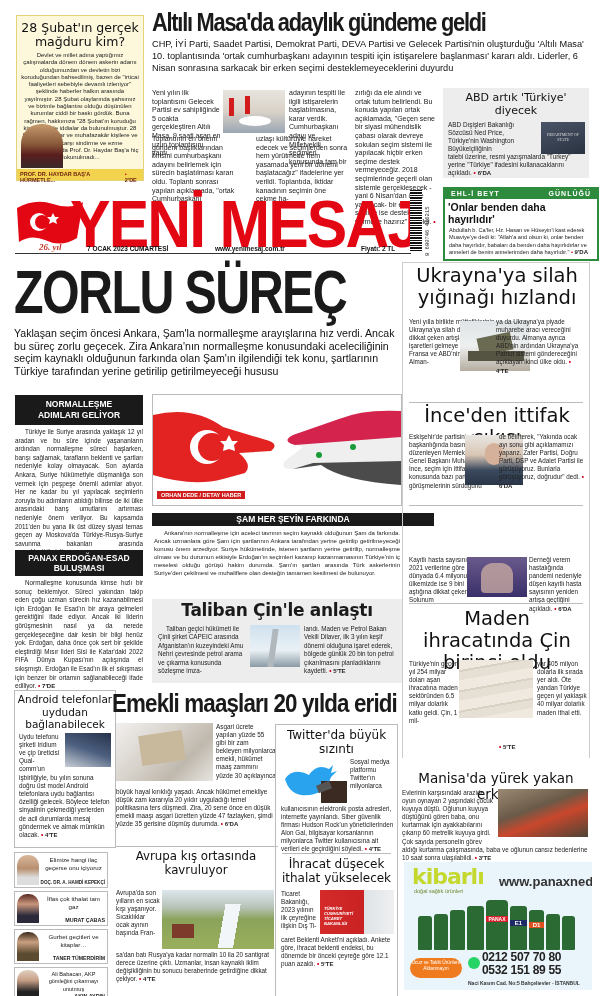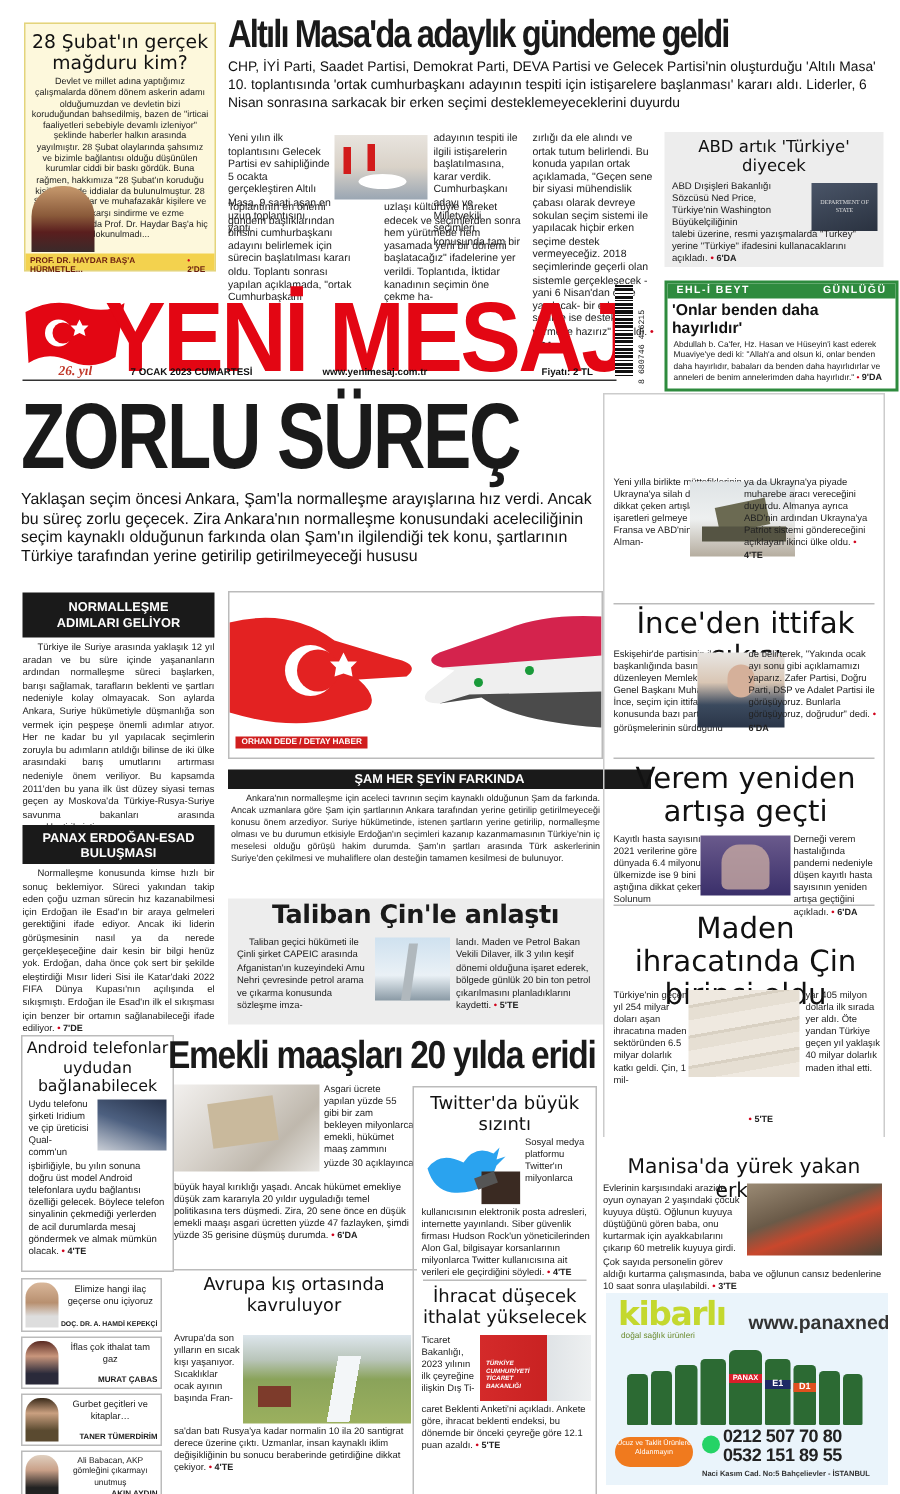--- a/index.html
+++ b/index.html
@@ -146,20 +146,21 @@
   </div>
   <div class="txt" style="position:absolute;left:152px;top:26px;width:94px;font-size:6.3px;line-height:8.4px;text-align:left">
     <span>landı. Maden ve Petrol Bakan Vekili Dilaver, ilk 3 yılın keşif dönemi olduğuna işaret ederek, bölgede günlük 20 bin ton petrol çıkarılmasını planladıklarını kaydetti.</span>
     <span class="red-dot">•</span> <span class="ref">5'TE</span>
   </div>
 </div>
 
 <div class="abs" style="left:402px;top:262px;width:188px;height:496px;border-left:1px solid #ccc;border-right:1px solid #ccc;border-top:1px solid #ccc">
 
   <div class="abs" style="left:0;top:0;width:188px;height:138px">
+    <div class="hd-light" style="font-size:19.5px;line-height:22px;padding:2px 4px 0">Ukrayna'ya silah yığınağı hızlandı</div>
     <div class="txt" style="position:absolute;left:6px;top:55px;width:88px;text-align:left;font-size:6.3px;line-height:8.1px">Yeni yılla birlikte müttefiklerinin Ukrayna'ya silah desteğinde dikkat çeken artışlar olacağının işaretleri gelmeye başladı. Fransa ve ABD'nin ardından Alman-</div>
     <div class="img" style="position:absolute;left:57px;top:58px;width:70px;height:50px;background:linear-gradient(180deg,#dfe4e6 0%,#eef0f0 50%,#b5ad9f 100%)">
       <div style="position:absolute;left:18px;top:14px;width:34px;height:18px;background:#6b6a52;transform:rotate(-12deg)"></div>
       <div style="position:absolute;left:8px;top:30px;width:56px;height:10px;background:#555443"></div>
     </div>
     <div class="txt" style="position:absolute;left:93px;top:55px;width:88px;text-align:left;font-size:6.3px;line-height:8.1px">
       <span>ya da Ukrayna'ya piyade muharebe aracı vereceğini duyurdu. Almanya ayrıca ABD'nin ardından Ukrayna'ya Patriot sistemi göndereceğini açıklayan ikinci ülke oldu.</span>
       <span class="red-dot">•</span> <span class="ref">4'TE</span>
     </div>
   </div>
@@ -172,21 +173,20 @@
       <div style="position:absolute;left:20px;top:8px;width:18px;height:22px;border-radius:9px;background:#d5b09a"></div>
     </div>
     <div class="txt" style="position:absolute;left:96px;top:28px;width:86px;text-align:left;font-size:6.3px;line-height:8.1px">
       <span>de belirterek, "Yakında ocak ayı sonu gibi açıklamamızı yaparız. Zafer Partisi, Doğru Parti, DSP ve Adalet Partisi ile görüşüyoruz. Bunlarla görüşüyoruz, doğrudur" dedi.</span>
       <span class="red-dot">•</span> <span class="ref">6'DA</span>
     </div>
   </div>
   <div class="abs rule" style="left:6px;right:6px;top:242px"></div>
 
   <div class="abs" style="left:0;top:245px;width:188px;height:88px">
-    <div class="hd-light" style="font-size:19.5px;line-height:22px;padding:0 18px">Verem yeniden artışa geçti</div>
     <div class="txt" style="position:absolute;left:6px;top:48px;width:62px;text-align:left;font-size:6.3px;line-height:8.1px">Kayıtlı hasta sayısının 2021 verilerine göre dünyada 6.4 milyonu, ülkemizde ise 9 bini aştığına dikkat çeken Solunum</div>
     <div class="img" style="position:absolute;left:64px;top:49px;width:60px;height:40px;background:linear-gradient(180deg,#6a5a8c,#3a2f6a)">
       <div style="position:absolute;left:14px;top:6px;width:32px;height:30px;border-radius:12px 12px 4px 4px;background:#c7a9a2;opacity:.8"></div>
     </div>
     <div class="txt" style="position:absolute;left:126px;top:48px;width:60px;text-align:left;font-size:6.3px;line-height:8.1px">
       <span>Derneği verem hastalığında pandemi nedeniyle düşen kayıtlı hasta sayısının yeniden artışa geçtiğini açıkladı.</span>
       <span class="red-dot">•</span> <span class="ref">6'DA</span>
     </div>
   </div>
   <div class="abs rule" style="left:6px;right:6px;top:340px"></div>

